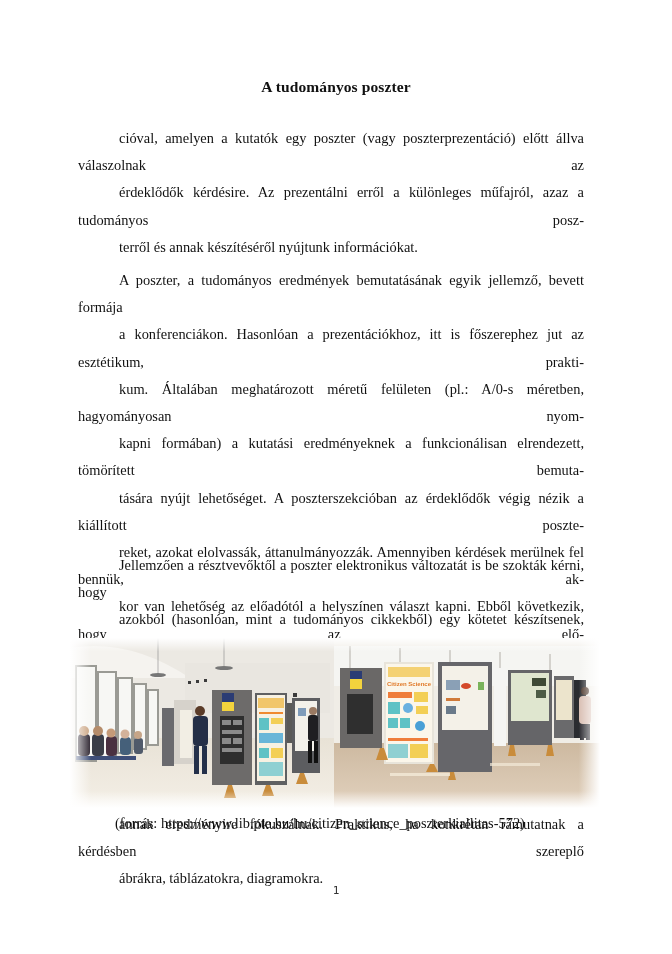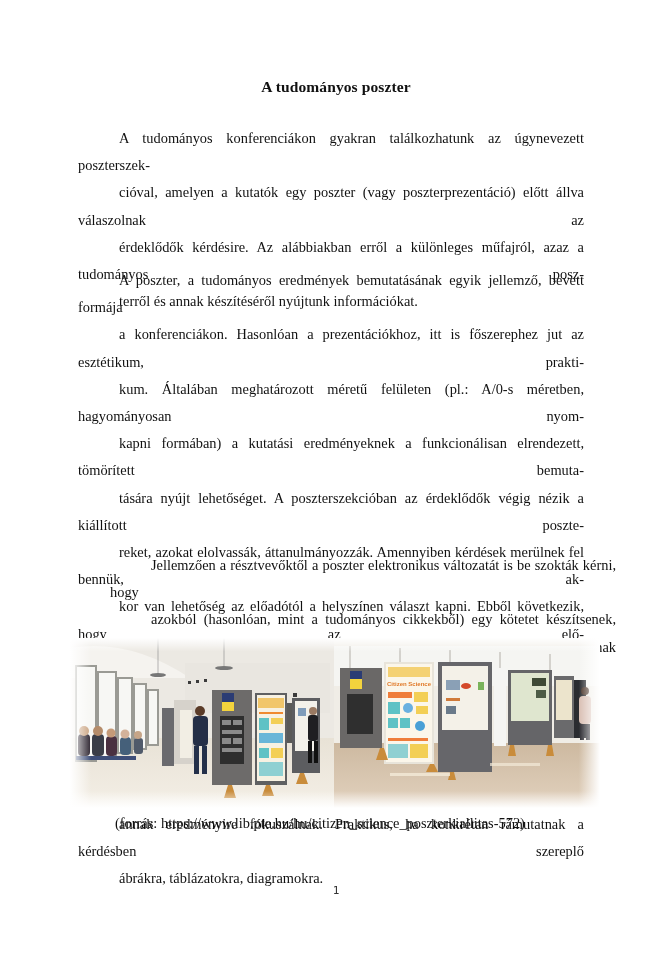--- a/index.html
+++ b/index.html
@@ -8,41 +8,40 @@
   .page { position: absolute; left: 0; top: 0; width: 672px; height: 954px; background: #fff; }
   .title { position: absolute; top: 78px; left: 0; width: 672px; text-align: center;
            font-weight: bold; font-size: 15.5px; letter-spacing: 0.1px; }
   .body { position: absolute; left: 78px; width: 506px; font-size: 14.4px; line-height: 27.2px;
           text-align: justify; hyphens: manual; }
   .p1 { top: 125px; }
   .p1, .p2, .p3 { text-indent: 41px; }
   .heading { position: absolute; left: 78px; top: 249px; font-weight: bold; font-size: 14.6px; }
   .heading .num { margin-right: 6px; }
   .p2 { top: 267px; }
-  .p3 { top: 552px; margin-left: 32px; }
+  .p3 { top: 552px; }
   .figure { position: absolute; left: 70px; top: 638px; width: 530px; height: 170px; }
   .figure svg { display: block; }
   .caption { position: absolute; left: 115px; top: 815px; font-size: 14.4px; }
   .pagenum { position: absolute; top: 884px; left: 0; width: 672px; text-align: center;
              font-family: "DejaVu Sans Mono", monospace; font-size: 11px; color: #333; }
   .line { display: block; text-align: justify; text-align-last: justify; }
   .line.last { text-align-last: left; }
   .line.first { text-indent: 41px; }
 </style>
 </head>
 <body>
 
 <div class="page">
 
   <div class="title">A tudományos poszter</div>
 
   <div class="body p1">
-    <span class="line first">A tudományos konferenciákon gyakran találkozhatunk az úgynevezett poszterszek-</span>
     <span class="line">cióval, amelyen a kutatók egy poszter (vagy poszterprezentáció) előtt állva válaszolnak az</span>
-    <span class="line">érdeklődők kérdésire.  Az alábbiakban erről a különleges műfajról, azaz a tudományos posz-</span>
+    <span class="line">érdeklődők kérdésire.  Az prezentálni erről a különleges műfajról, azaz a tudományos posz-</span>
     <span class="line last">terről és annak készítéséről nyújtunk információkat.</span>
   </div>
 
 
   <div class="body p2">
     <span class="line first">A poszter, a tudományos eredmények bemutatásának egyik jellemző, bevett formája</span>
     <span class="line">a konferenciákon. Hasonlóan a prezentációkhoz, itt is főszerephez jut az esztétikum, prakti-</span>
     <span class="line">kum. Általában meghatározott méretű felületen (pl.: A/0-s méretben, hagyományosan nyom-</span>
     <span class="line">kapni formában) a kutatási eredményeknek a funkcionálisan elrendezett, tömörített bemuta-</span>
     <span class="line">tására nyújt lehetőséget. A poszterszekcióban az érdeklődők végig nézik a kiállított poszte-</span>

